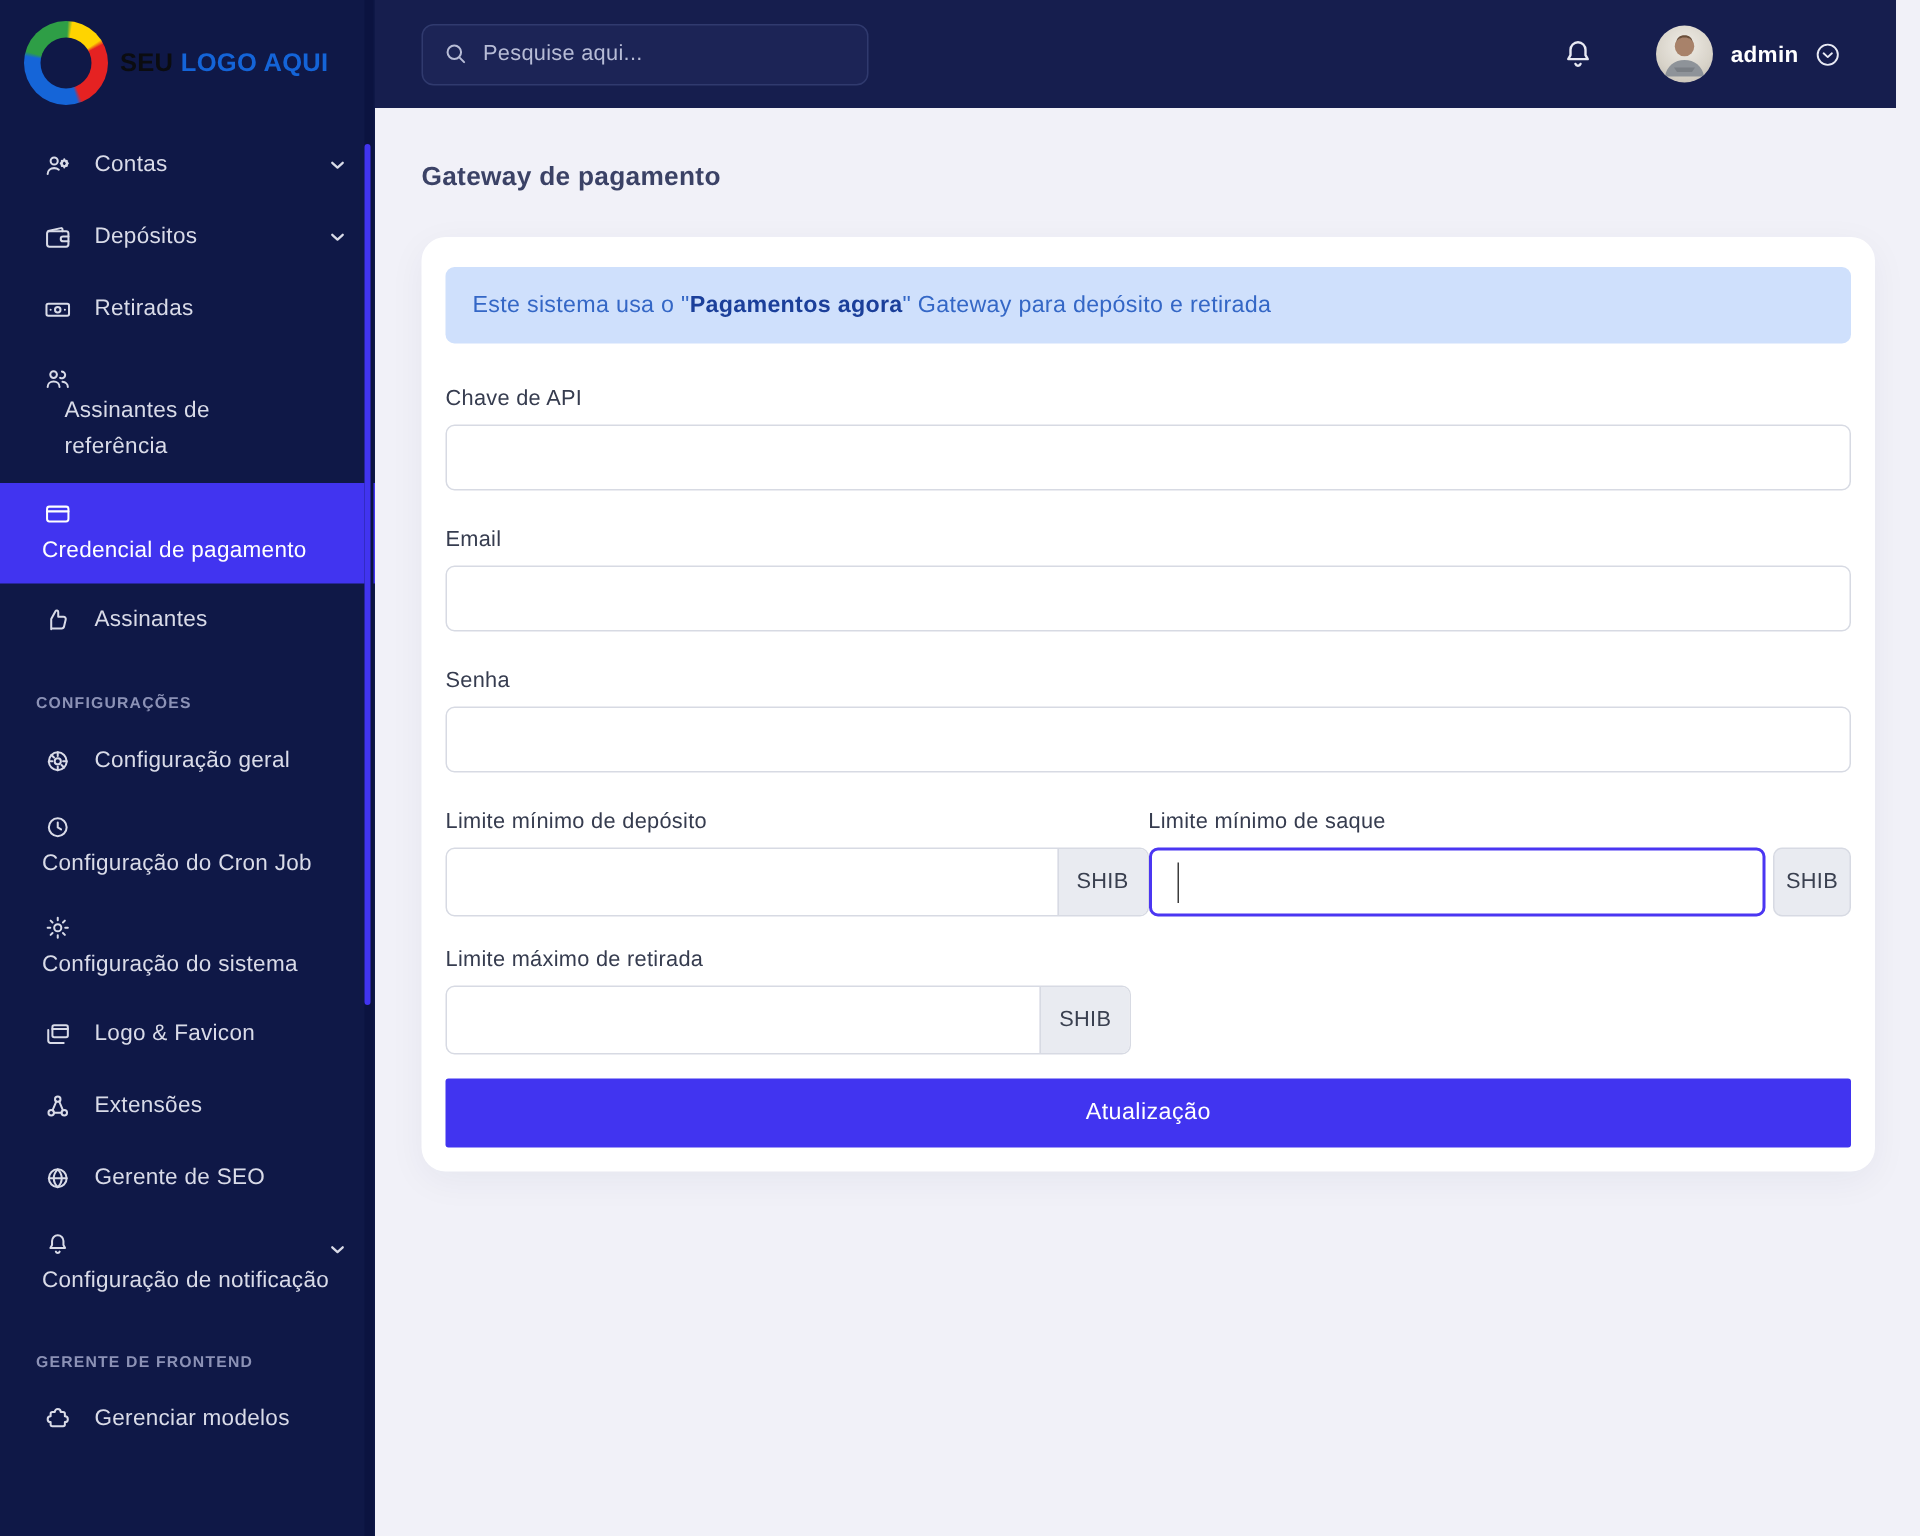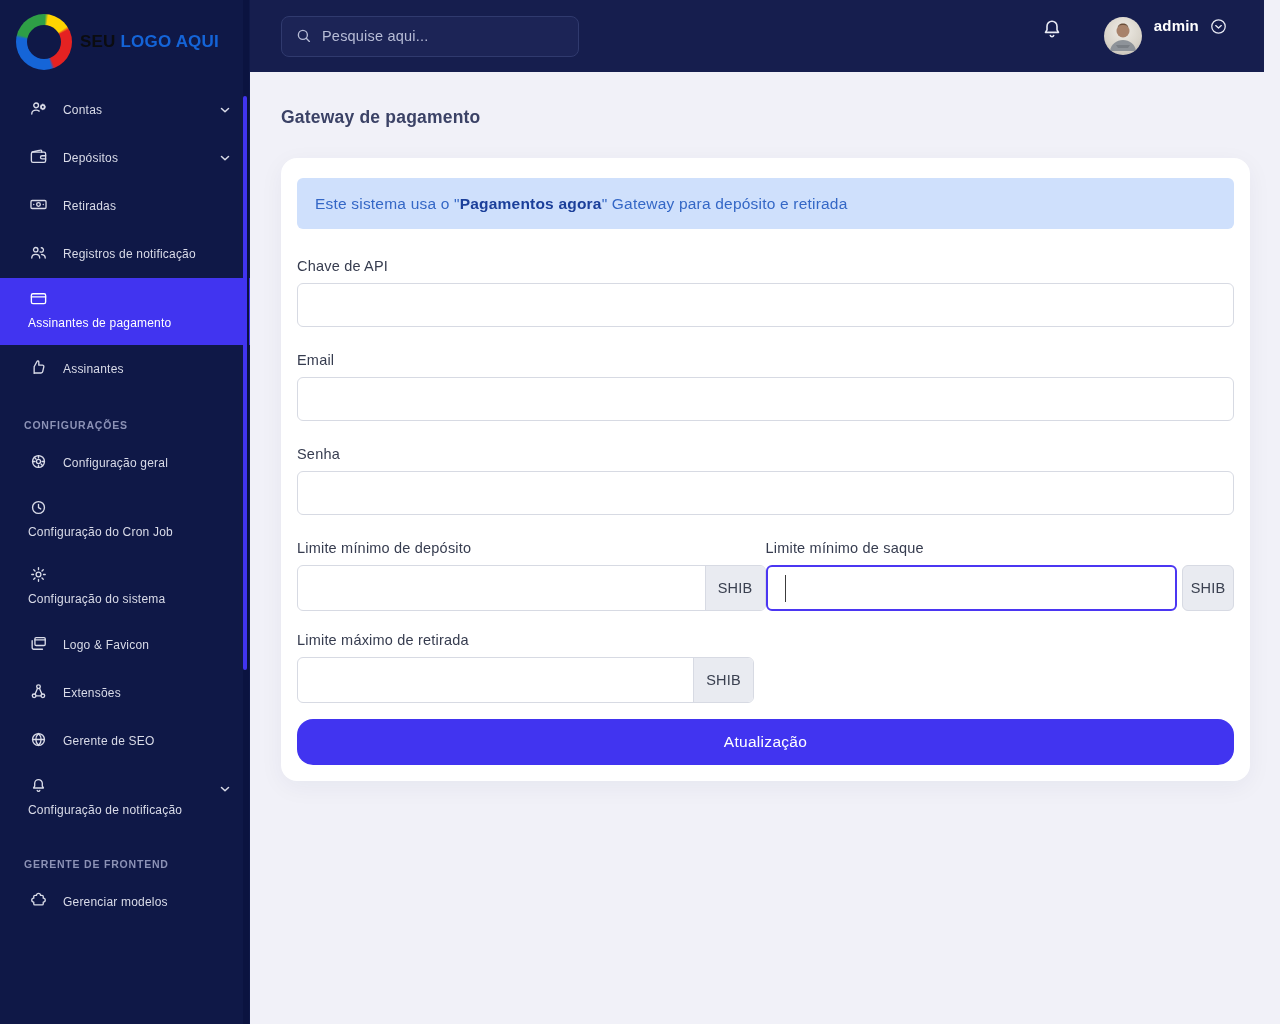--- a/index.html
+++ b/index.html
@@ -15,22 +15,22 @@
     background:#4134f0; border-radius:2px; }
   .logo-row { display:flex; align-items:center; gap:8px; padding:14px 10px 14px 16px; height:84px; }
   .logo-mark { position:relative; width:56px; height:56px; border-radius:50%; flex:0 0 auto;
     background:conic-gradient(from 200deg,#1565d8 0 22%,#2e9e46 24% 45%,#ffd400 47% 60%,#e52222 62% 88%,#1565d8 90%); }
   .logo-mark::after { content:""; position:absolute; inset:11px; border-radius:50%; background:#0f1847; }
   .logo-text { font-size:17px; font-weight:700; white-space:nowrap; }
   .logo-text .dark { color:#0b0c10; }
   .logo-text .accent { color:#1464d8; }
 
   .nav { padding:2px 0 0 0; }
-  .nav-item { position:relative; display:flex; flex-wrap:wrap;
-    padding:12px 38px 12px 28px; color:#d9dbe8; font-size:12px; line-height:24px; cursor:pointer; }
+  .nav-item { position:relative; display:flex; align-items:center; flex-wrap:wrap;
+    padding:12px 38px 12px 28px; color:#d9dbe8; font-size:15px; line-height:24px; cursor:pointer; }
   .nav-item .nicon { width:20px; height:20px; flex:0 0 20px; display:inline-flex; align-items:center; justify-content:center; }
   .nav-item .nicon svg { width:19px; height:19px; stroke:#d9dbe8; fill:none;
     stroke-width:1.7; stroke-linecap:round; stroke-linejoin:round; }
   .nav-item .nlabel { margin-left:15px; }
   .nav-item .chev { position:absolute; right:18px; top:15px; width:14px; height:14px; }
   .nav-item .chev svg { width:14px; height:14px; stroke:#d9dbe8; fill:none; stroke-width:2.6;
     stroke-linecap:round; stroke-linejoin:round; }
   .nav-item.wrap { padding-top:10px; padding-bottom:10px; padding-right:28px; }
   .nav-item.wrap .nlabel { flex-basis:100%; margin-left:0; margin-top:3px; }
   .nav-item.active { background:#4134f0; color:#fff; }
@@ -41,21 +41,21 @@
   
   .topbar { position:fixed; left:250px; right:16px; top:0; height:72px; background:#161e4e;
     display:flex; align-items:center; z-index:4; }
   .search-wrap { position:relative; margin-left:31px; width:298px; }
   .search-input { width:298px; height:41px; background:#1c2456; border:1px solid #303a6e;
     border-radius:8px; color:#b7bcd6; font-size:14.5px; padding:0 12px 0 40px; outline:none;
     font-family:inherit; letter-spacing:.2px; }
   .search-input::placeholder { color:#b7bcd6; }
   .search-icon { position:absolute; left:14px; top:11px; width:18px; height:18px; }
   .search-icon svg { width:18px; height:18px; stroke:#b7bcd6; fill:none; stroke-width:1.8; stroke-linecap:round; }
-  .topbar-right { margin-left:auto; display:flex; align-items:flex-start; padding-right:36px; }
+  .topbar-right { margin-left:auto; display:flex; align-items:center; padding-right:36px; }
   .bell-btn { width:24px; height:24px; margin-right:40px; cursor:pointer; }
   .bell-btn svg { width:24px; height:24px; stroke:#e8eaf4; fill:none; stroke-width:1.6;
     stroke-linecap:round; stroke-linejoin:round; }
   .avatar { width:38px; height:38px; border-radius:50%; overflow:hidden; position:relative;
     background:radial-gradient(circle at 50% 35%, #efece6 0%, #d8d3c9 60%, #bdb8ae 100%); cursor:pointer; }
   .avatar svg { position:absolute; inset:0; }
   .user-name { color:#ffffff; font-size:15px; font-weight:700; margin:0 10px 0 12px; cursor:pointer; }
   .user-caret { width:19px; height:19px; cursor:pointer; }
   .user-caret svg { width:19px; height:19px; stroke:#e8eaf4; fill:none; stroke-width:1.6;
     stroke-linecap:round; stroke-linejoin:round; }
@@ -81,21 +81,21 @@
   .addon { width:60px; background:#e9ebf1; border-left:1px solid #d7dae3; color:#3a4050;
     font-size:14.5px; display:flex; align-items:center; justify-content:center; }
   .group-focus { display:flex; align-items:stretch; height:46px; }
   .focus-wrap { position:relative; flex:1; margin-right:5px; }
   .focus-input { width:100%; height:46px; border:2px solid #4b36f2; border-radius:6px;
     outline:none; font-size:15px; padding:0 18px; font-family:inherit; background:#fff; }
   .caret-bar { position:absolute; left:19px; top:10px; width:1.5px; height:27px; background:#3c3c3c; }
   .addon-solo { width:52px; height:46px; background:#e9ebf1; border:1px solid #d7dae3;
     border-radius:6px; color:#3a4050; font-size:14.5px; display:flex; align-items:center; justify-content:center; }
   .submit-btn { width:100%; height:46px; margin-top:16px; background:#4134f0; color:#fff;
-    border:none; border-radius:16px; font-size:15.5px; font-family:inherit; letter-spacing:.3px;
+    border:none; border-radius:2px; font-size:15.5px; font-family:inherit; letter-spacing:.3px;
     cursor:pointer; font-weight:500; }
 </style>
 </head>
 <body>
 
 <nav class="sidebar">
   <div class="logo-row">
     <div class="logo-mark"></div>
     <div class="logo-text">
       <span class="dark">SEU</span>
@@ -147,32 +147,32 @@
 
     <div class="nav-item">
       <span class="nicon">
         <svg viewBox="0 0 24 24">
             <circle cx="8.5" cy="8.5" r="2.8"></circle>
             <path d="M3.5 19c0-2.8 2.2-4.6 5-4.6s5 1.8 5 4.6"></path>
             <path d="M15.5 6a2.8 2.8 0 1 1-1.5 5.2"></path>
             <path d="M16 14.5c2.6.2 4.5 2 4.5 4.5"></path>
           </svg>
       </span>
-      <span class="nlabel">Registros de notificação</span>
+      <span class="nlabel">Assinantes de referência</span>
     </div>
 
 
     <div class="nav-item active wrap">
       <span class="nicon">
         <svg viewBox="0 0 24 24">
             <rect x="3" y="6" width="18" height="12.5" rx="2"></rect>
             <path d="M3 10h18"></path>
           </svg>
       </span>
-      <span class="nlabel">Assinantes de pagamento</span>
+      <span class="nlabel">Credencial de pagamento</span>
     </div>
 
     <div class="nav-item">
       <span class="nicon">
         <svg viewBox="0 0 24 24">
             <path d="M6.5 11v8.5M6.5 11l3.6-6.6c.6-1.1 2.3-.7 2.3.6v4h4.5c1.2 0 2.1 1.1 1.8 2.3l-1.4 6c-.2.9-1 1.6-2 1.6H6.5"></path>
           </svg>
       </span>
       <span class="nlabel">Assinantes</span>
     </div>

